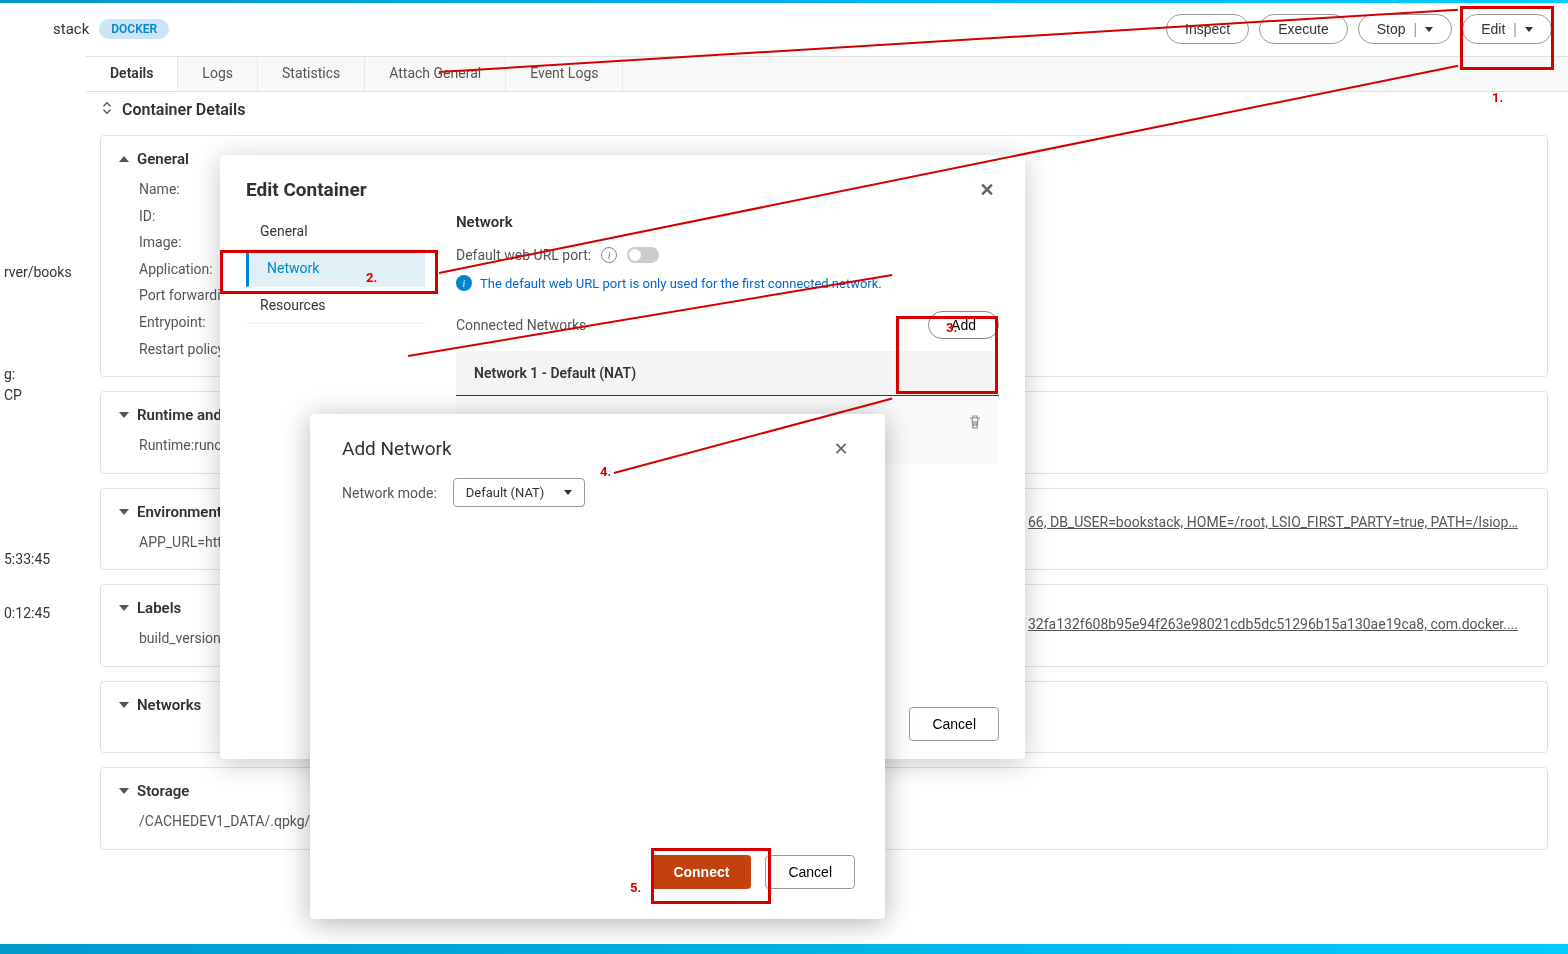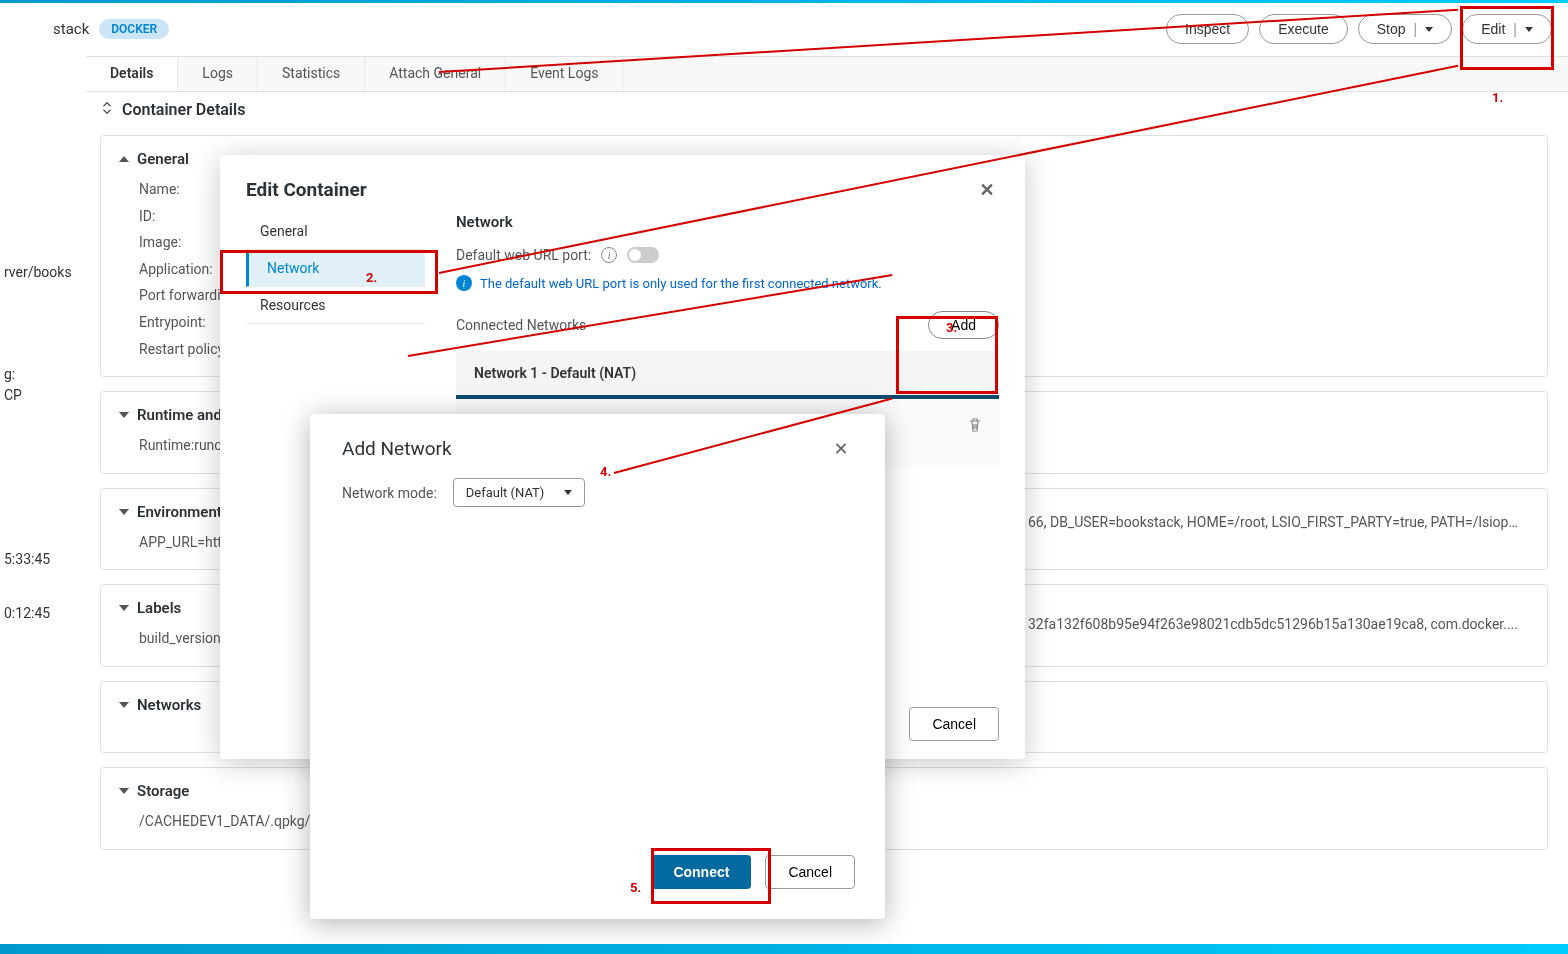--- a/index.html
+++ b/index.html
@@ -46,40 +46,40 @@
     .toggle { width: 32px; height: 16px; background: #ccc; border-radius: 8px; position: relative; }
     .toggle::after { content: ''; position: absolute; width: 12px; height: 12px; background: #fff; border-radius: 50%; top: 2px; left: 2px; }
     .info-banner { display: flex; align-items: center; gap: 8px; color: #0066cc; font-size: 13px; margin-bottom: 20px; }
     .info-banner .info-circle { background: #0086d1; color: #fff; border: none; }
     
     .connected-header { display: flex; align-items: center; justify-content: space-between; margin-bottom: 12px; }
     .connected-label { color: #555; }
     .add-btn { border: 1px solid #888; background: #fff; border-radius: 16px; padding: 5px 22px; font-size: 14px; cursor: pointer; }
     
     .network-block { background: #f4f4f4; border-radius: 4px; padding: 0; }
-    .network-block-header { padding: 14px 18px; font-weight: 600; color: #333; display: flex; align-items: flex-start; justify-content: space-between; border-bottom: 4px solid #0c4a6e; }
+    .network-block-header { padding: 14px 18px; font-weight: 600; color: #333; display: flex; align-items: flex-start; justify-content: space-between; border-bottom: 1px solid #0c4a6e; }
     .network-block-body { height: 68px; background: #fafafa; position: relative; }
     .trash-icon { position: absolute; right: 16px; top: 18px; color: #888; cursor: pointer; }
     
     .modal-edit-footer { padding: 18px 26px; display: flex; justify-content: flex-end; gap: 12px; }
     .btn-outline { border: 1px solid #999; background: #fff; border-radius: 4px; padding: 8px 22px; font-size: 14px; cursor: pointer; }
     
     .modal-add { position: absolute; top: 414px; left: 310px; width: 575px; height: 505px; background: #fff; border-radius: 4px; box-shadow: 0 4px 28px rgba(0,0,0,0.3); z-index: 20; display: flex; flex-direction: column; }
     .modal-add-header { padding: 22px 32px 14px; font-size: 19px; font-weight: 400; display: flex; align-items: center; justify-content: space-between; }
     .modal-add-body { flex: 1; padding: 4px 32px; display: flex; align-items: flex-start; gap: 16px; }
     .dropdown { border: 1px solid #999; border-radius: 4px; padding: 6px 12px; font-size: 13px; display: inline-flex; align-items: center; gap: 20px; cursor: pointer; }
     .modal-add-footer { padding: 20px 30px 30px; display: flex; justify-content: flex-end; gap: 14px; }
-    .btn-primary { background: #0369a1; color: #fff; border: none; border-radius: 4px; padding: 9px 22px; font-size: 14px; font-weight: 600; cursor: pointer; }
+    .btn-primary { background: #c2410c; color: #fff; border: none; border-radius: 4px; padding: 9px 22px; font-size: 14px; font-weight: 600; cursor: pointer; }
     
     .annotation { position: absolute; border: 3px solid #d40000; z-index: 50; pointer-events: none; }
     .anno-label { position: absolute; color: #d40000; font-weight: 700; font-size: 13px; z-index: 51; pointer-events: none; }
     .anno-line { position: absolute; background: #d40000; z-index: 49; pointer-events: none; transform-origin: left center; height: 2px; }
     
     .bottom-border { position: absolute; bottom: 0; left: 0; right: 0; height: 10px; background: linear-gradient(to right, #0099cc, #00ccff); }
-    .bg-text { position: absolute; color: #555; font-size: 14px; z-index: 1; white-space: nowrap; }
+    .bg-text { position: absolute; color: #555; font-size: 14px; z-index: 1; white-space: nowrap; text-decoration: underline; }
   </style>
 </head>
 <body>
 
 <div class="top-border"></div>
 
 <div class="header-bar">
   <span class="breadcrumb-text">stack</span>
   <span class="docker-badge">DOCKER</span>
   <div class="header-actions">

